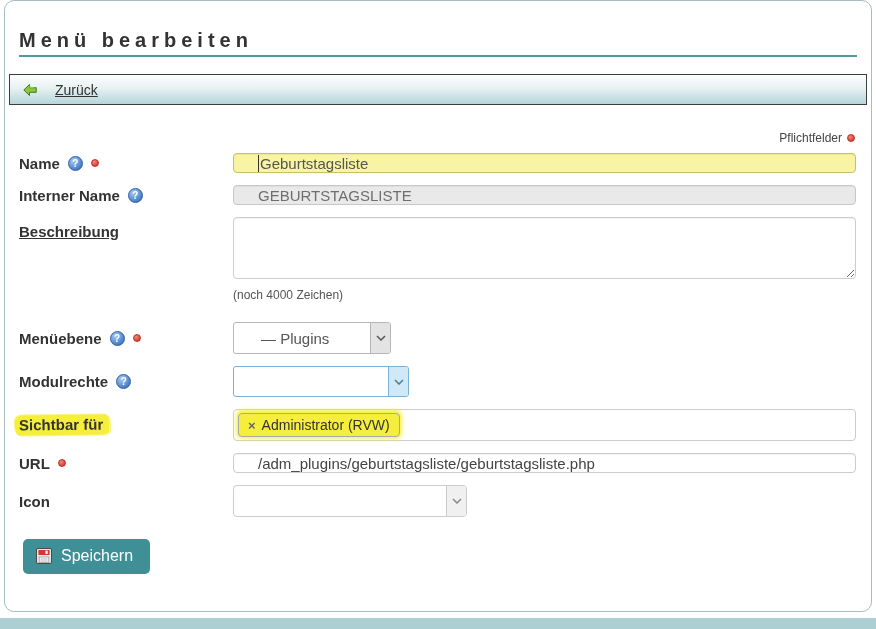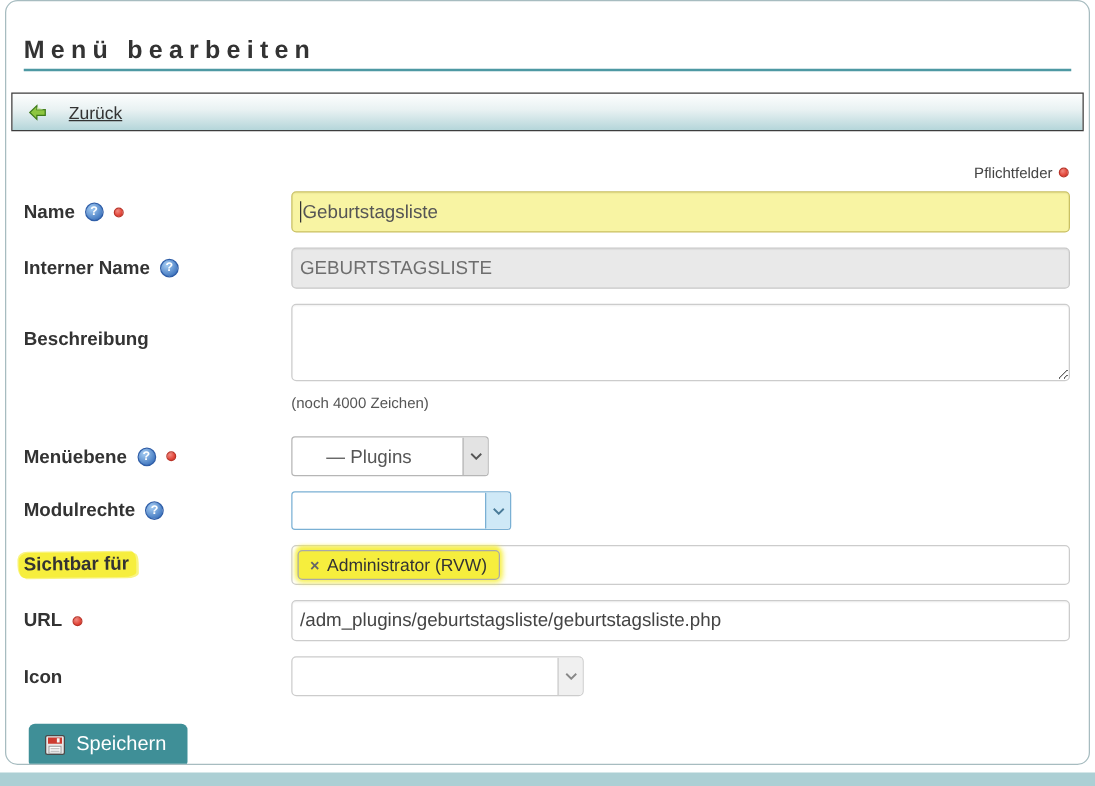--- a/index.html
+++ b/index.html
@@ -19,31 +19,31 @@
     font-size:14px; color:#333; text-decoration:underline; cursor:pointer; }
 
   .formwrap { padding:0 14px; }
   .required-note { display:flex; justify-content:flex-end; align-items:center; gap:5px;
     margin:26px 2px 8px 0; font-size:12px; color:#444; }
 
   .row { display:flex; align-items:center; margin-bottom:12px; }
   .row.top { align-items:flex-start; }
   .flabel { width:214px; flex-shrink:0; display:flex; align-items:center; gap:8px;
     font-weight:bold; font-size:15px; color:#333; }
-  .row.top .flabel { margin-top:20px; }
+  .row.top .flabel { margin-top:6px;text-decoration:underline; }
 
   .help-icon { width:15px; height:15px; border-radius:50%; flex-shrink:0;
     background:radial-gradient(circle at 35% 30%, #a6cdf3, #4a7fc4 70%, #2f5ea8);
     border:1px solid #2f5ea8; color:#fff; font-size:10px; font-weight:bold;
     display:inline-flex; align-items:center; justify-content:center; cursor:pointer; }
   .req-dot { width:8px; height:8px; border-radius:50%; flex-shrink:0;
     background:radial-gradient(circle at 35% 30%, #f08a80, #e4493d 60%, #b93227);
     border:1px solid #b93227; display:inline-block; }
 
-  .tinput { height:33px; border:1px solid #ccc; border-radius:4px; padding:0 6px;
+  .tinput { height:20px; border:1px solid #ccc; border-radius:4px; padding:0 24px;
     font-size:15px; color:#555; font-family:"Liberation Sans",sans-serif; background:#fff;
     box-shadow:inset 0 1px 1px rgba(0,0,0,.05); }
   .wide { width:623px; }
   .yellow { background:#f8f4a3; border-color:#c9c063; }
   .disabled { background:#e9e9e9; border-color:#c8c8c8; color:#6e6e6e; }
 
   textarea.tinput { width:623px; height:62px; resize:both; padding:6px 10px; }
   .counter { font-size:12px; color:#555; margin:5px 0 20px 0; }
 
   .sel { display:inline-flex; align-items:stretch; height:32px; background:#fff;

